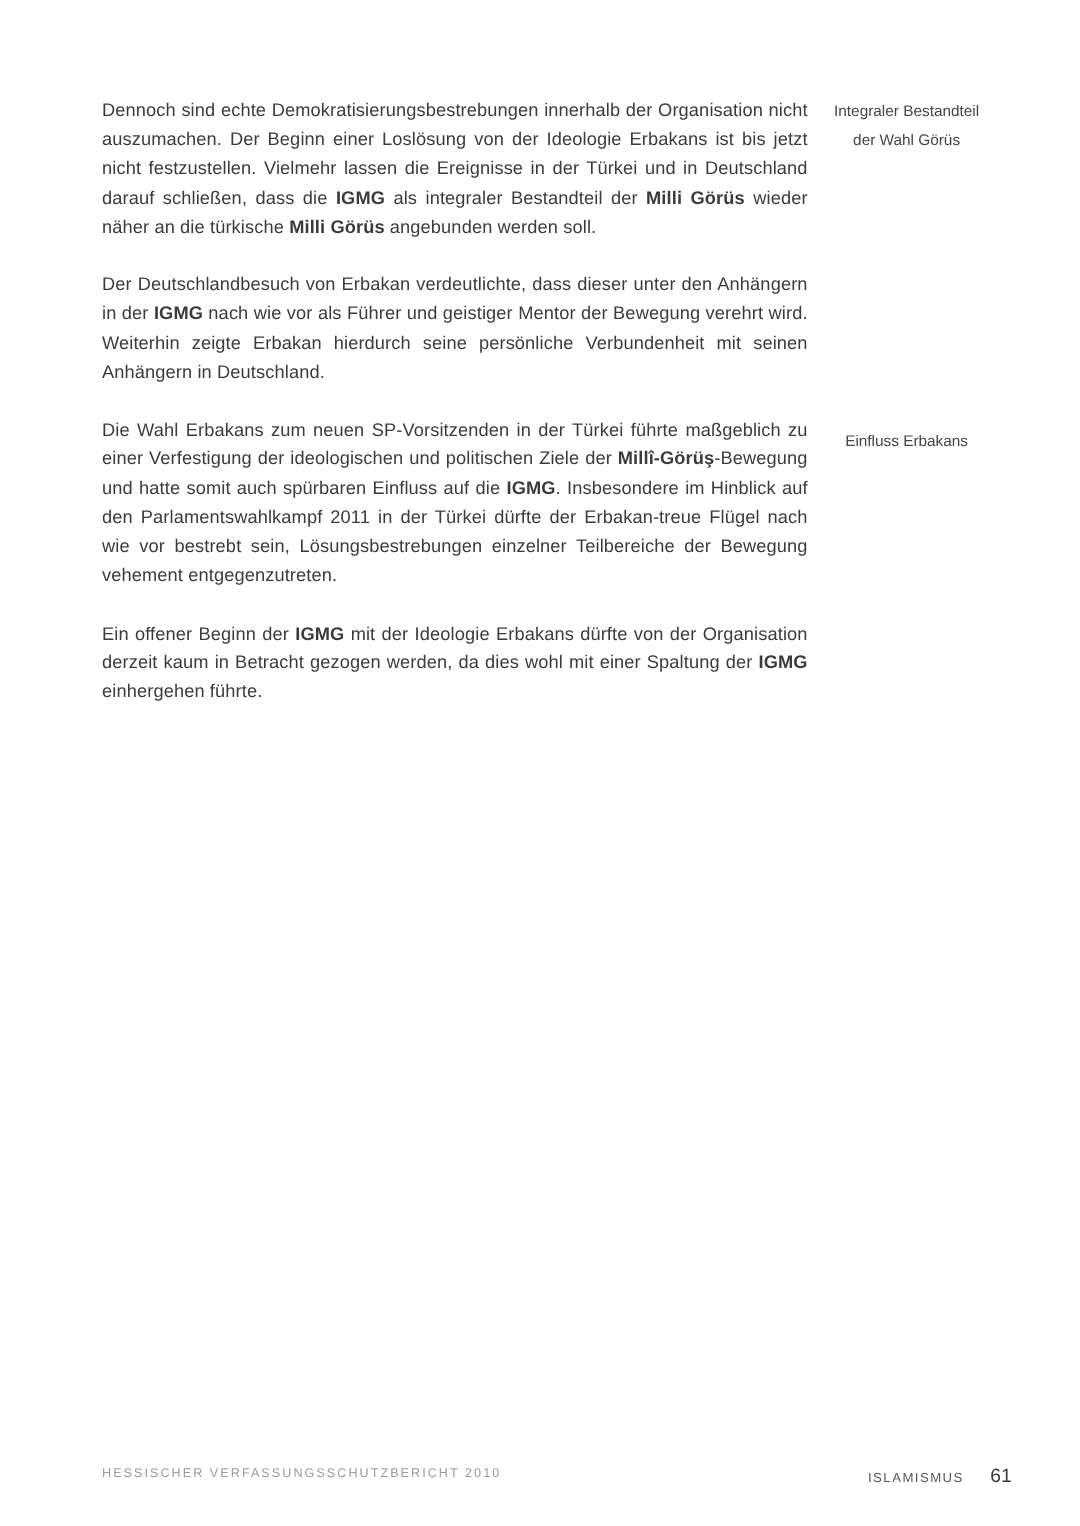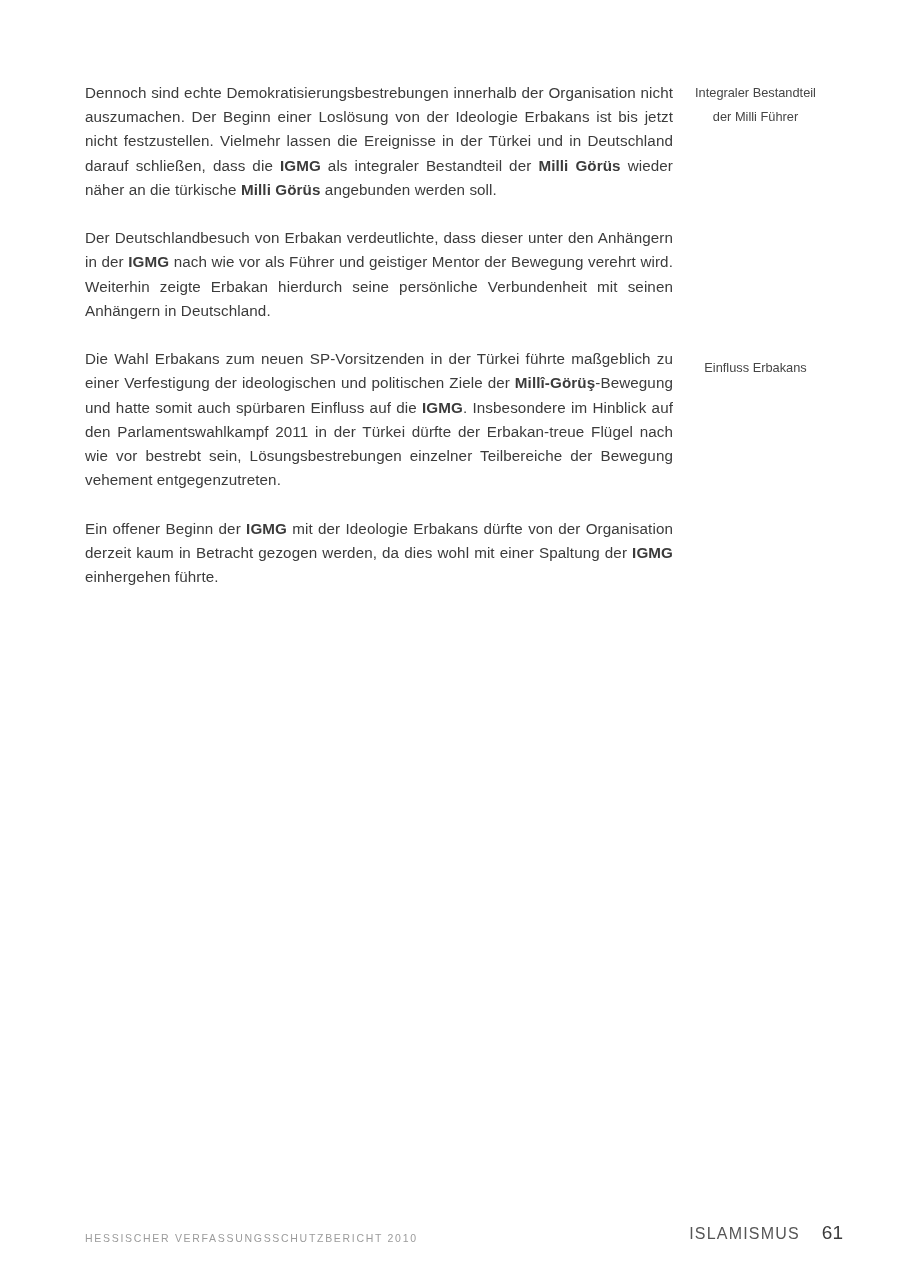--- a/index.html
+++ b/index.html
@@ -47,41 +47,41 @@
   }
   .margin-note.note-1 { top: 81px; }
   .margin-note.note-2 { top: 356px; }
   .footer {
     position: absolute;
     left: 85px;
     right: 57px;
     top: 1222px;
     display: flex;
     justify-content: space-between;
-    align-items: flex-end;
+    align-items: flex-start;
   }
   .footer-report {
     font-size: 10.5px;
     letter-spacing: 1.7px;
     color: #9b9b9b;
     text-transform: uppercase;
   }
   .footer-right {
     display: flex;
     align-items: baseline;
     gap: 22px;
   }
   .footer-section {
-    font-size: 16px;
+    font-size: 11px;
     letter-spacing: 1.2px;
     color: #565656;
     text-transform: uppercase;
   }
   .footer-pagenum {
-    font-size: 19px;
+    font-size: 16px;
     font-weight: 400;
     color: #3b3b3b;
   }
 </style>
 </head>
 <body>
 
 <div class="page">
 
   <main class="body-col">
@@ -91,21 +91,21 @@
     <p><span>Der Deutschlandbesuch von Erbakan verdeutlichte, dass dieser unter den Anhängern in der </span><span class="b">IGMG</span><span> nach wie vor als Führer und geistiger Mentor der Bewegung verehrt wird. Weiterhin zeigte Erbakan hierdurch seine persönliche Verbundenheit mit seinen Anhängern in Deutschland.</span></p>
 
     <p><span>Die Wahl Erbakans zum neuen SP-Vorsitzenden in der Türkei führte maßgeblich zu einer Verfestigung der ideologischen und politischen Ziele der </span><span class="b">Millî-Görüş</span><span>-Bewegung und hatte somit auch spürbaren Einfluss auf die </span><span class="b">IGMG</span><span>. Insbesondere im Hinblick auf den Parlamentswahlkampf 2011 in der Türkei dürfte der Erbakan-treue Flügel nach wie vor bestrebt sein, Lösungsbestrebungen einzelner Teilbereiche der Bewegung vehement entgegenzutreten.</span></p>
 
     <p><span>Ein offener Beginn der </span><span class="b">IGMG</span><span> mit der Ideologie Erbakans dürfte von der Organisation derzeit kaum in Betracht gezogen werden, da dies wohl mit einer Spaltung der </span><span class="b">IGMG</span><span> einhergehen führte.</span></p>
 
   </main>
 
   <aside class="margin-note note-1">
     <div>Integraler Bestandteil</div>
-    <div>der Milli Führer</div>
+    <div>der Wahl Görüs</div>
   </aside>
 
   <aside class="margin-note note-2">
     <div>Einfluss Erbakans</div>
   </aside>
 
   <footer class="footer">
     <span class="footer-report">HESSISCHER VERFASSUNGSSCHUTZBERICHT 2010</span>
     <span class="footer-right">
       <span class="footer-section">ISLAMISMUS</span>

